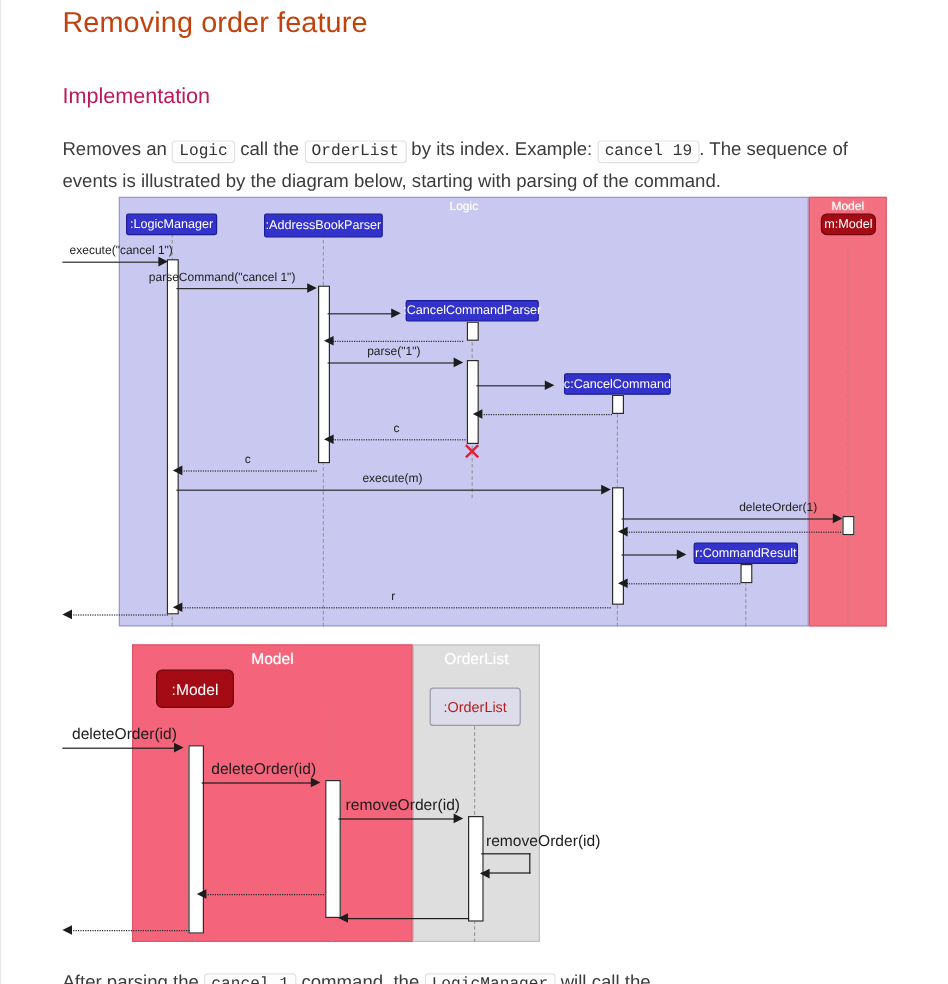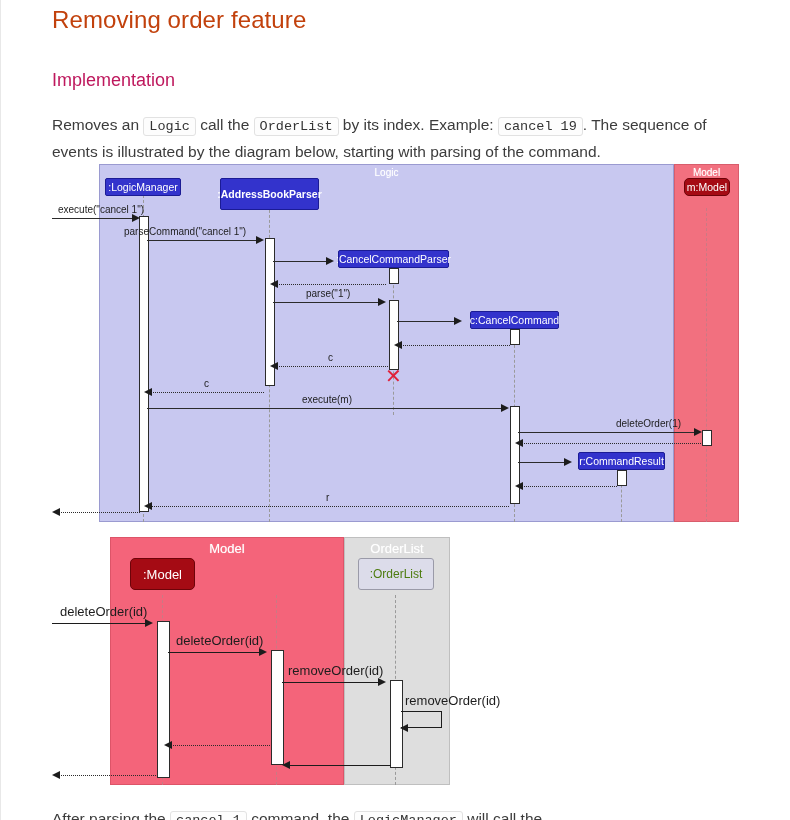--- a/index.html
+++ b/index.html
@@ -45,21 +45,21 @@
   .lifeline.red{border-left-color:#c97a84;}
 
   .actorbox{
     position:absolute;box-sizing:border-box;
     display:flex;align-items:center;justify-content:center;
     font-size:10.5px;color:#ffffff;white-space:nowrap;
     border-radius:2px;
   }
   .actorbox.blue{background:#3333cc;border:1px solid #1b1b95;}
   .actorbox.darkred{background:#a50b14;border:1px solid #6d0309;border-radius:5px;}
-  .actorbox.lav{background:#dcdcea;border:1px solid #9a9aa8;color:#4d7c0f;border-radius:3px;font-size:12px;}
+  .actorbox.lav{background:#dcdcea;border:1px solid #9a9aa8;color:#b91c1c;border-radius:3px;font-size:12px;margin-top:15px;}
   .actorbox.bigred{font-size:13px;border-radius:5px;}
 
   .activation{position:absolute;background:#ffffff;border:1px solid #2b2b2b;}
 
   .msg{position:absolute;height:0;border-top:1px solid #2b2b2b;}
   .msg.dotted{border-top:1px dotted #2b2b2b;}
   .msg.thick{border-top:1.6px solid #1c1c1c;}
   .arrowhead{
     position:absolute;width:0;height:0;
     border-top:4px solid transparent;border-bottom:4px solid transparent;
@@ -108,21 +108,21 @@
     <div class="lifeline" style="left:143px;top:30px;height:332px;"></div>
     <div class="lifeline" style="left:269px;top:30px;height:332px;"></div>
     <div class="lifeline" style="left:393px;top:110px;height:145px;"></div>
     <div class="lifeline" style="left:514px;top:170px;height:192px;"></div>
     <div class="lifeline" style="left:621px;top:310px;height:52px;"></div>
     <div class="lifeline red" style="left:706px;top:48px;height:314px;"></div>
 
     <div class="actorbox blue" style="left:105px;top:18px;width:76px;height:18px;">
       <span>:LogicManager</span>
     </div>
-    <div class="actorbox blue" style="left:220px;top:18px;width:99px;height:32px;font-weight:bold;">
+    <div class="actorbox blue" style="left:220px;top:18px;width:99px;height:20px;">
       <span>:AddressBookParser</span>
     </div>
     <div class="actorbox blue" style="left:338px;top:90px;width:111px;height:18px;">
       <span>:CancelCommandParser</span>
     </div>
     <div class="actorbox blue" style="left:470px;top:151px;width:89px;height:18px;">
       <span>c:CancelCommand</span>
     </div>
     <div class="actorbox blue" style="left:578px;top:292px;width:87px;height:18px;">
       <span>r:CommandResult</span>

